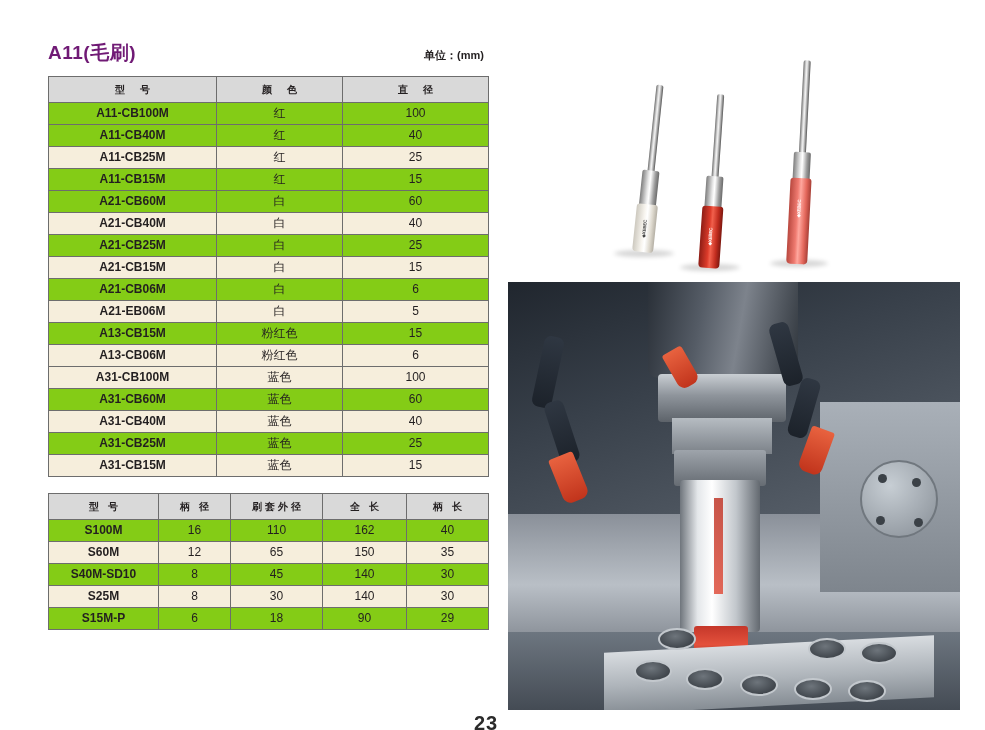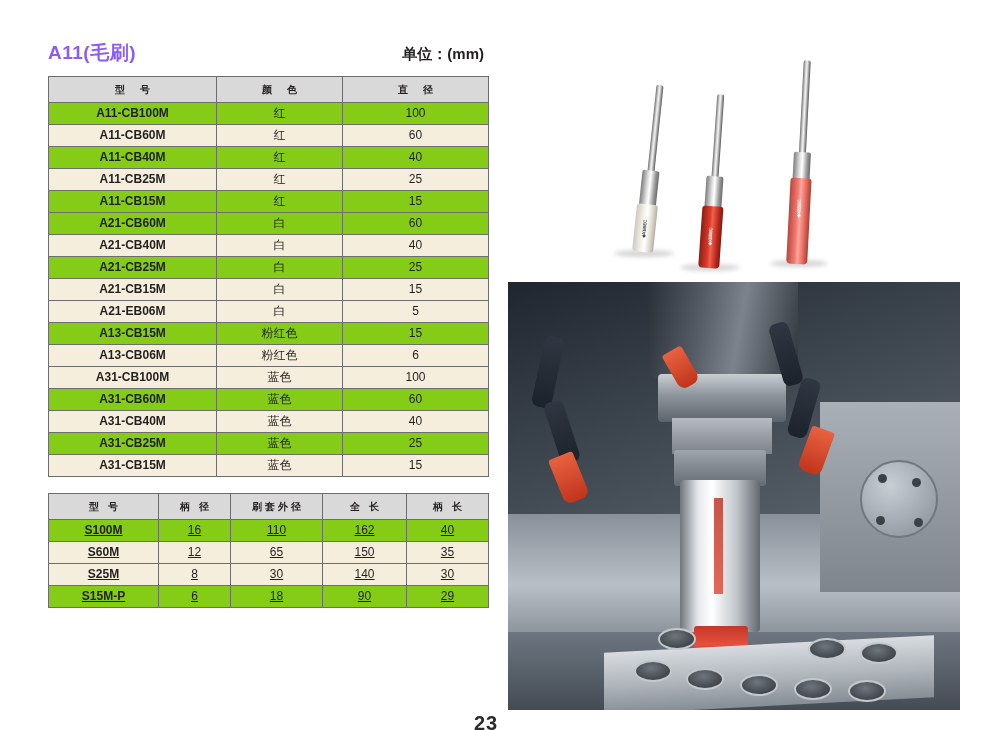--- a/index.html
+++ b/index.html
@@ -29,25 +29,25 @@
   }
   .title-row {
     display: flex;
     align-items: baseline;
     justify-content: space-between;
     margin-bottom: 10px;
   }
   .doc-title {
     font-size: 19px;
     font-weight: bold;
-    color: #8b5cf6;
+    color: #701a75;
     letter-spacing: 0.5px;
   }
   .unit-label {
-    font-size: 15px;
+    font-size: 11px;
     font-weight: bold;
     color: #231f20;
     padding-right: 4px;
   }
 
   table.grid {
     border-collapse: collapse;
     width: 440px;
     table-layout: fixed;
   }
@@ -92,21 +92,21 @@
   .t-main col.c3 { width: 146px; }
 
   
   .spacer { height: 16px; }
   .t-spec col.c1 { width: 110px; }
   .t-spec col.c2 { width: 72px; }
   .t-spec col.c3 { width: 92px; }
   .t-spec col.c4 { width: 84px; }
   .t-spec col.c5 { width: 82px; }
   .t-spec th { font-size: 13px; letter-spacing: 3px; text-indent: 3px; }
-  .t-spec td { height: 22px; line-height: 22px; text-decoration: underline; }
+  .t-spec td { height: 22px; line-height: 22px; }
 
   
   .photo-top {
     position: absolute;
     left: 508px;
     top: 22px;
     width: 452px;
     height: 250px;
     background: #ffffff;
   }
@@ -283,25 +283,20 @@
           <th>颜    色</th>
           <th>直    径</th>
         </tr>
       </thead>
       <tbody>
         <tr class="plain">
           <td class="model">A11-CB100M</td>
           <td>红</td>
           <td>100</td>
         </tr>
-        <tr class="alt">
-          <td class="model">A11-CB60M</td>
-          <td>红</td>
-          <td>60</td>
-        </tr>
         <tr class="plain">
           <td class="model">A11-CB40M</td>
           <td>红</td>
           <td>40</td>
         </tr>
         <tr class="alt">
           <td class="model">A11-CB25M</td>
           <td>红</td>
           <td>25</td>
         </tr>
@@ -322,20 +317,25 @@
         </tr>
         <tr class="plain">
           <td class="model">A21-CB25M</td>
           <td>白</td>
           <td>25</td>
         </tr>
         <tr class="alt">
           <td class="model">A21-CB15M</td>
           <td>白</td>
           <td>15</td>
+        </tr>
+        <tr class="plain">
+          <td class="model">A21-CB06M</td>
+          <td>白</td>
+          <td>6</td>
         </tr>
         <tr class="alt">
           <td class="model">A21-EB06M</td>
           <td>白</td>
           <td>5</td>
         </tr>
         <tr class="plain">
           <td class="model">A13-CB15M</td>
           <td>粉红色</td>
           <td>15</td>
@@ -400,20 +400,27 @@
           <td>162</td>
           <td>40</td>
         </tr>
         <tr class="alt">
           <td class="model">S60M</td>
           <td>12</td>
           <td>65</td>
           <td>150</td>
           <td>35</td>
         </tr>
+        <tr class="plain">
+          <td class="model">S40M-SD10</td>
+          <td>8</td>
+          <td>45</td>
+          <td>140</td>
+          <td>30</td>
+        </tr>
         <tr class="alt">
           <td class="model">S25M</td>
           <td>8</td>
           <td>30</td>
           <td>140</td>
           <td>30</td>
         </tr>
         <tr class="plain">
           <td class="model">S15M-P</td>
           <td>6</td>

